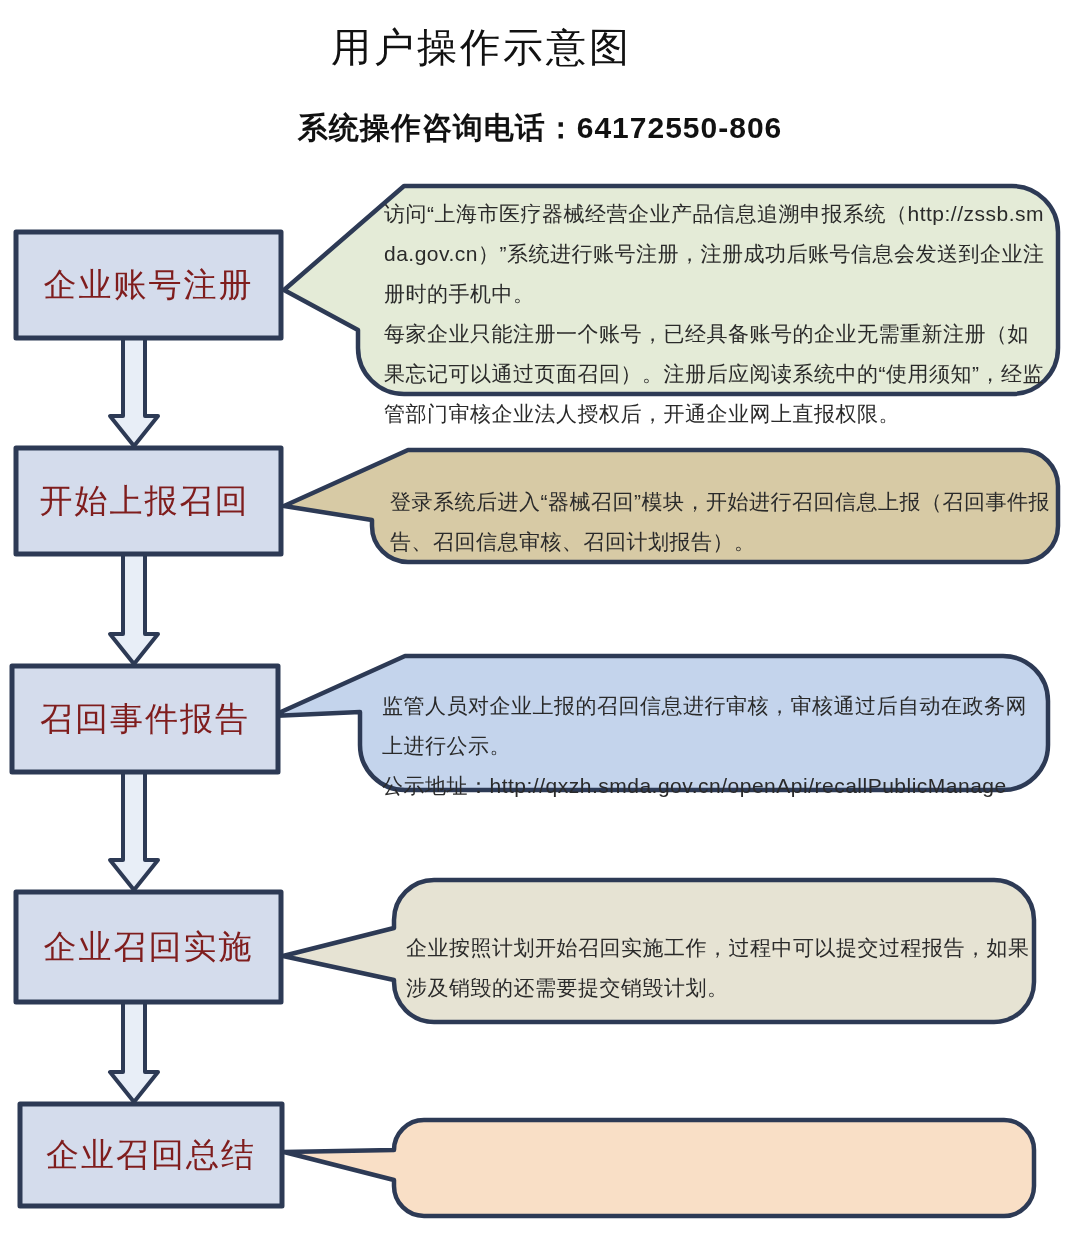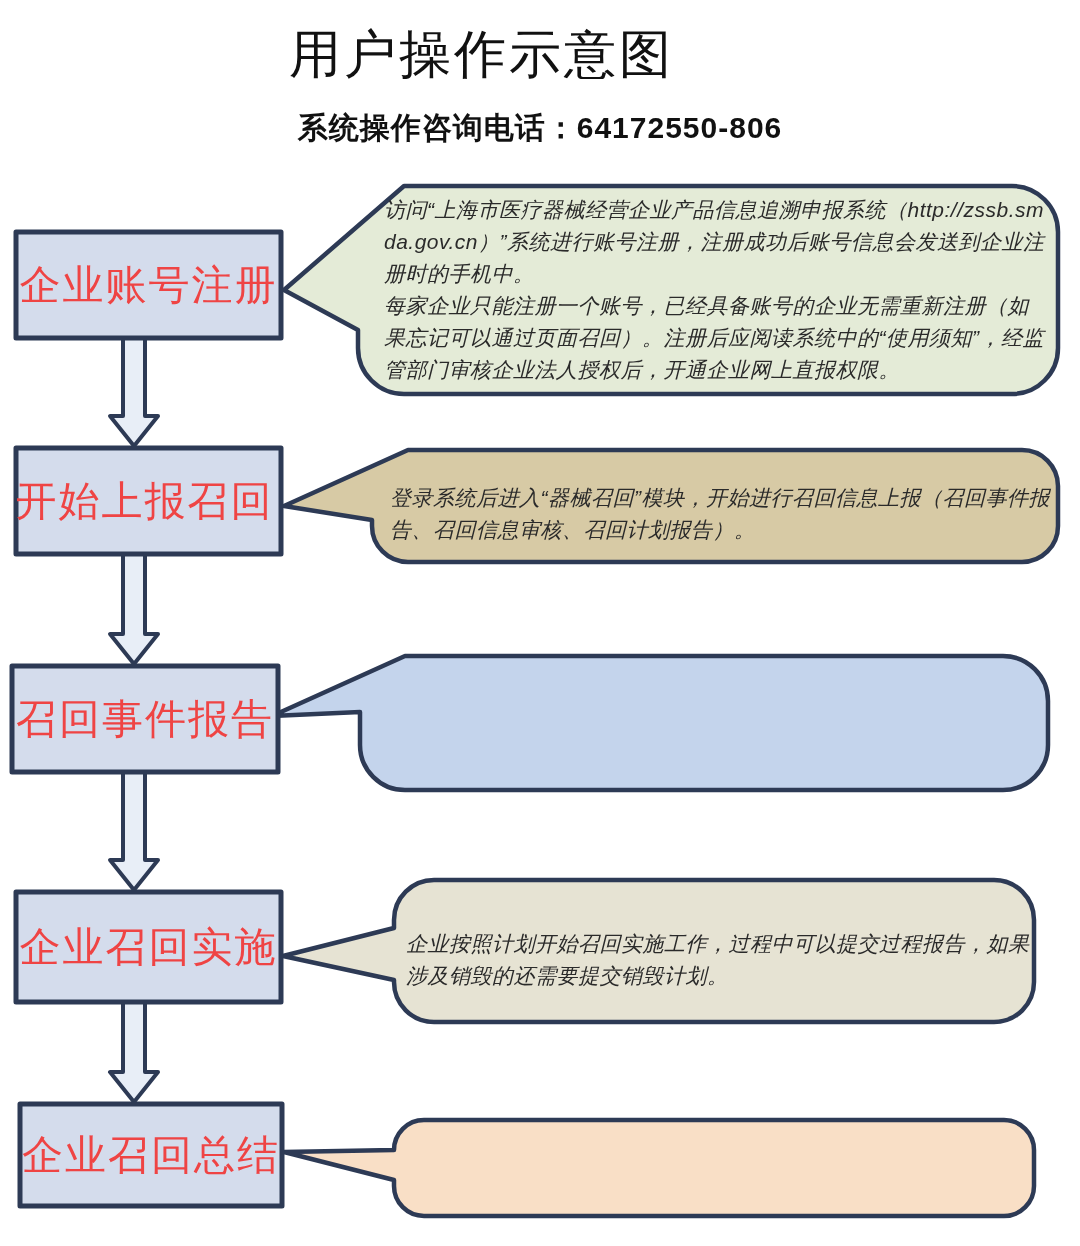--- a/index.html
+++ b/index.html
@@ -8,38 +8,37 @@
     width:1080px;height:1246px;
     background:#ffffff;
     font-family:"Liberation Sans","DejaVu Sans",sans-serif;
     overflow:hidden;
   }
   .abs{position:absolute;}
   #diagram-svg{position:absolute;left:0;top:0;}
   .page-title{
     left:0;top:20px;width:963px;
     text-align:center;
-    font-size:52px;font-weight:400;color:#111;
+    font-size:40px;font-weight:400;color:#111;
     letter-spacing:3px;
   }
   .page-subtitle{
     left:0;top:108px;width:1080px;
     text-align:center;
     font-size:30px;font-weight:700;color:#111;
     letter-spacing:1px;
   }
   .step-label{
     display:flex;align-items:center;justify-content:center;
-    font-size:41px;color:#ef4444;letter-spacing:2px;
+    font-size:33px;color:#7f1d1d;letter-spacing:2px;
   }
   .bubble-text{
-    font-size:21px;color:#2a2a2a;line-height:32px;
+    font-size:21px;color:#2a2a2a;line-height:40px;
     word-break:break-all;line-break:anywhere;
     letter-spacing:0.5px;
-    font-style:italic;
   }
   .bubble-text p{margin:0;padding:0;}
   .lbl1{left:16px;top:232px;width:265px;height:106px;}
   .lbl2{left:12px;top:448px;width:265px;height:106px;}
   .lbl3{left:12px;top:666px;width:266px;height:106px;}
   .lbl4{left:16px;top:892px;width:265px;height:110px;}
   .lbl5{left:20px;top:1104px;width:262px;height:102px;}
   .txt1{left:384px;top:194px;width:662px;}
   .txt2{left:390px;top:482px;width:660px;}
   .txt3{left:382px;top:686px;width:655px;}
@@ -83,17 +82,21 @@
   <div class="abs step-label lbl4">企业召回实施</div>
   <div class="abs step-label lbl5">企业召回总结</div>
 
   <div class="abs bubble-text txt1">
     <p>访问“上海市医疗器械经营企业产品信息追溯申报系统（http://zssb.smda.gov.cn）”系统进行账号注册，注册成功后账号信息会发送到企业注册时的手机中。</p>
     <p>每家企业只能注册一个账号，已经具备账号的企业无需重新注册（如果忘记可以通过页面召回）。注册后应阅读系统中的“使用须知”，经监管部门审核企业法人授权后，开通企业网上直报权限。</p>
   </div>
   <div class="abs bubble-text txt2">
     <p>登录系统后进入“器械召回”模块，开始进行召回信息上报（召回事件报告、召回信息审核、召回计划报告）。</p>
   </div>
+  <div class="abs bubble-text txt3">
+    <p>监管人员对企业上报的召回信息进行审核，审核通过后自动在政务网上进行公示。</p>
+    <p>公示地址：http://qxzh.smda.gov.cn/openApi/recallPublicManage</p>
+  </div>
   <div class="abs bubble-text txt4">
     <p>企业按照计划开始召回实施工作，过程中可以提交过程报告，如果涉及销毁的还需要提交销毁计划。</p>
   </div>
 
 </div>
 
 </body></html>

